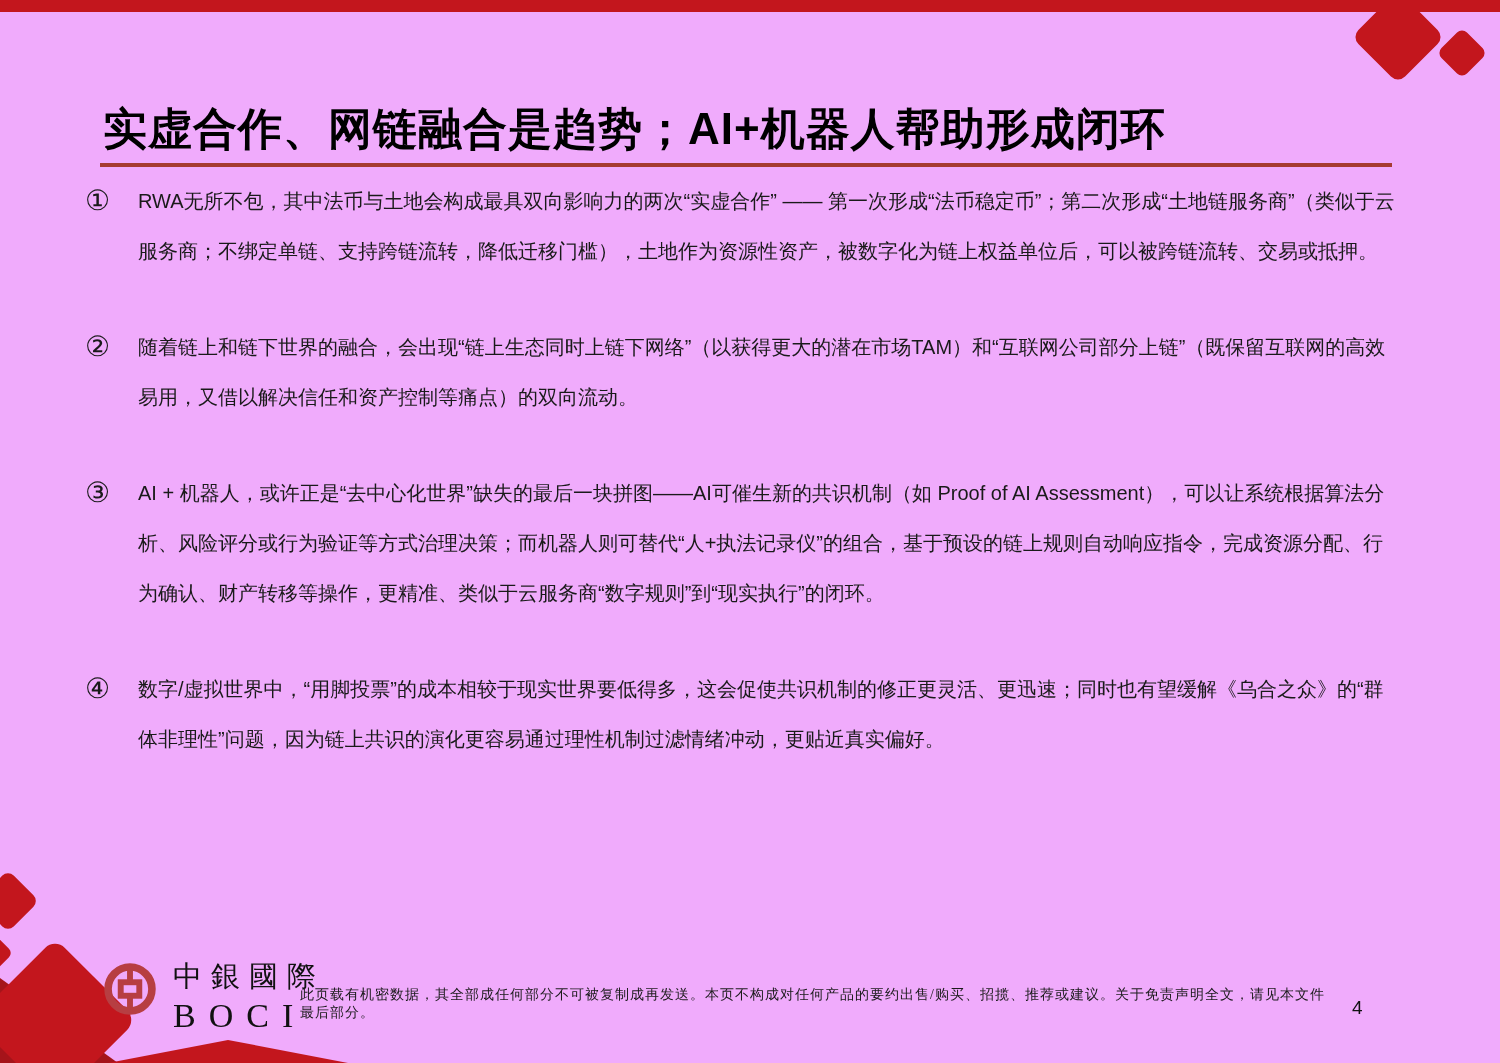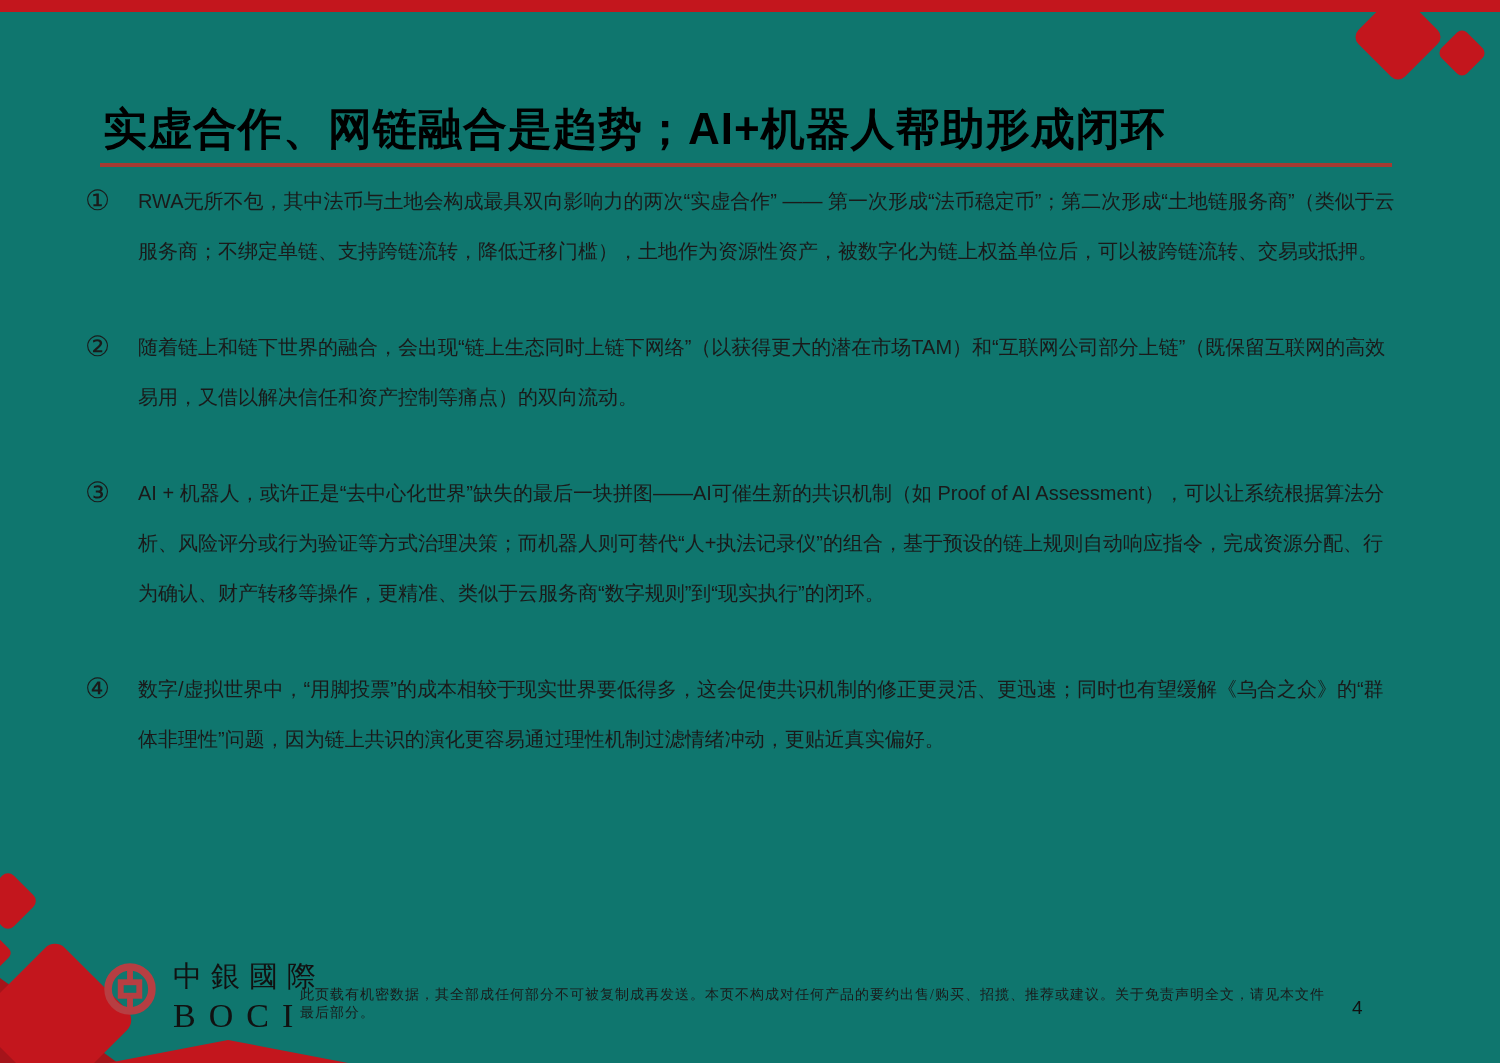--- a/index.html
+++ b/index.html
@@ -1,18 +1,18 @@
 <!DOCTYPE html>
 <html><head>
 <meta charset="utf-8">
 <style>
   * { margin:0; padding:0; box-sizing:border-box; }
   html,body { width:1500px; height:1063px; background:#ffffff; overflow:hidden;
               font-family:"Liberation Sans", sans-serif; }
-  .stage { position:relative; width:1500px; height:1063px; background:#0f766e; overflow:hidden; }
+  .stage { position:relative; width:1500px; height:1063px; background:#f0abfc; overflow:hidden; }
 
   
   .top-bar { position:absolute; left:0; top:0; width:1500px; height:12px; background:#C3161D; }
   .diamond { position:absolute; background:#C3161D; transform:rotate(45deg); }
   .d-tr-big   { width:66px;  height:66px;  left:1365px; top:4px;   border-radius:10px; }
   .d-tr-small { width:36px;  height:36px;  left:1444px; top:35px;  border-radius:7px;  }
   .d-bl-a     { width:44px;  height:44px;  left:-14px;  top:879px; border-radius:8px;  }
   .d-bl-b     { width:30px;  height:30px;  left:-23px;  top:938px; border-radius:6px;  }
   .d-bl-c     { width:116px; height:116px; left:-3px;   top:962px; border-radius:14px; }
   .tri-bl { position:absolute; left:0; top:978px; width:118px; height:85px; background:#A5141A;

